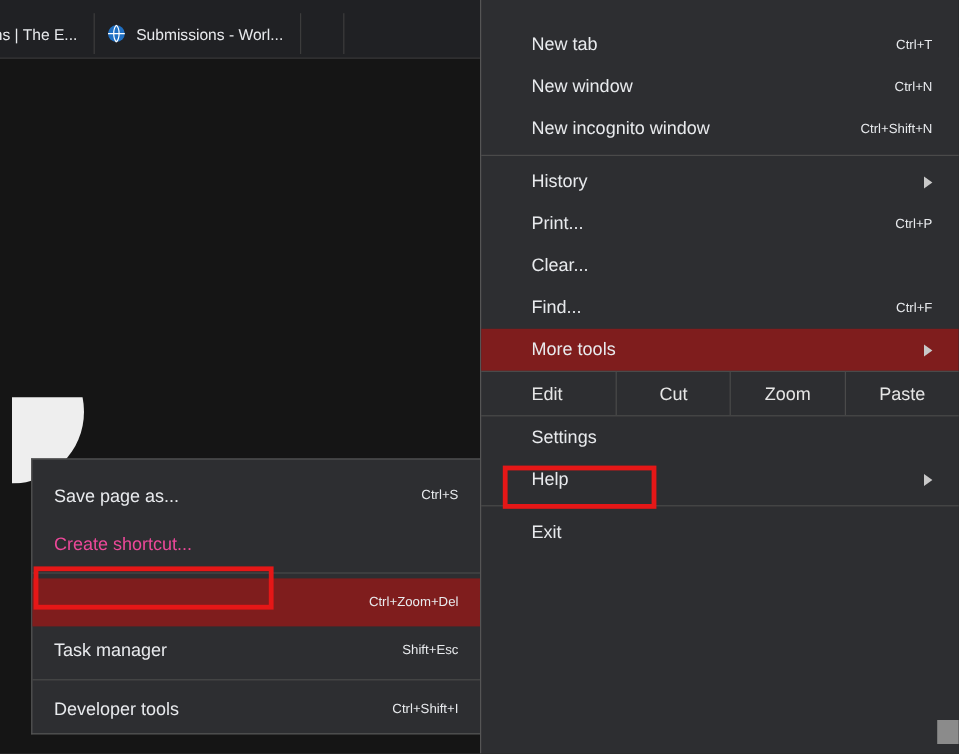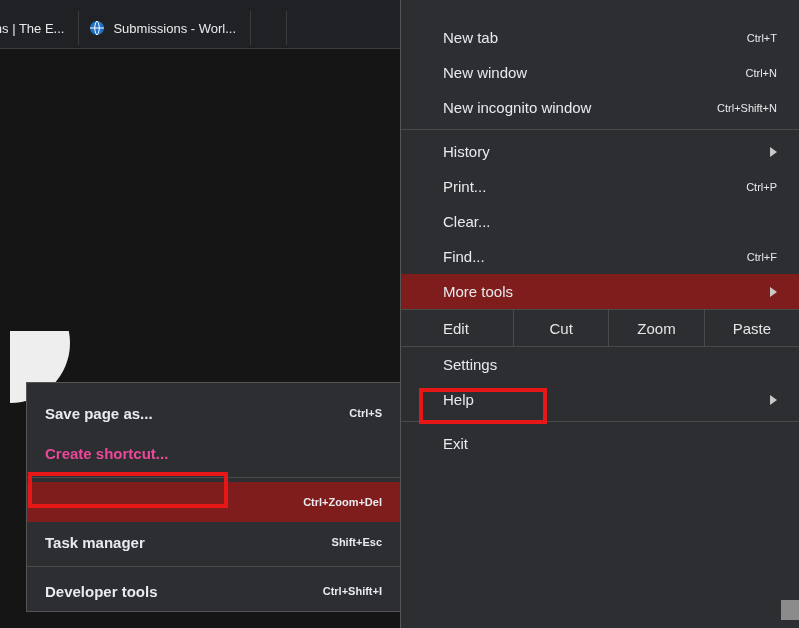--- a/index.html
+++ b/index.html
@@ -113,21 +113,21 @@
   
   .menu-left {
     position: absolute;
     left: 26px; top: 382px;
     width: 374px;
     background: #2d2e31;
     border: 1px solid #555; border-right: none;
     padding-top: 10px;
     display: flex; flex-direction: column;
   }
-  .menu-left .mi { padding: 0 18px; height: 40px; font-weight: bold; }
+  .menu-left .mi { padding: 0 18px; height: 40px; }
   .hl-clearbrowse { left: 28px; top: 472px; width: 200px; height: 36px; }
   
   .rightedge {
     position:absolute; right:0; top:600px; width:18px; height:20px;
     background:#8b8b8b;
   }
 </style>
 </head>
 <body>
 

